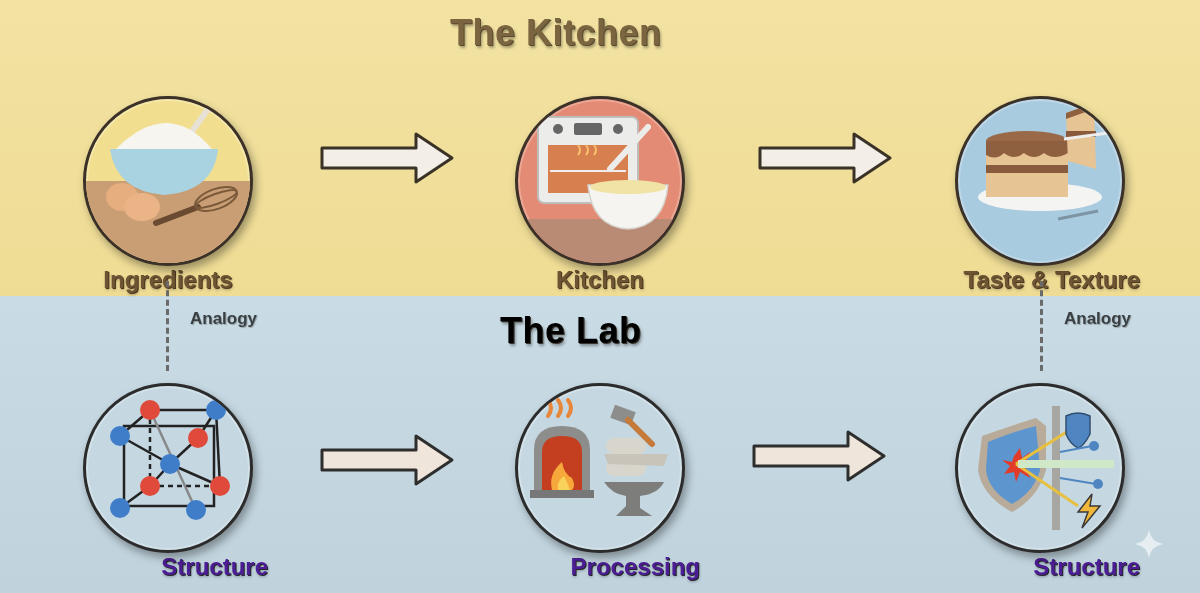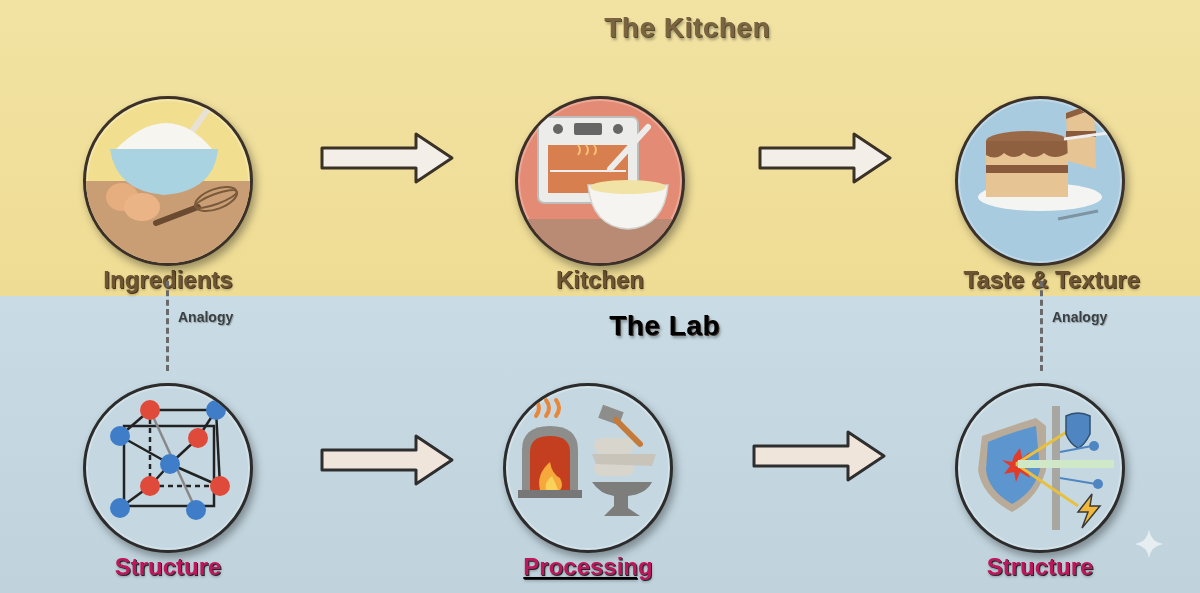--- a/index.html
+++ b/index.html
@@ -1,32 +1,32 @@
 <!DOCTYPE html>
 <html><head>
 <meta charset="utf-8">
 <style>
   html,body{margin:0;padding:0;}
   body{width:1200px;height:593px;position:relative;overflow:hidden;font-family:"Liberation Sans",sans-serif;}
   .band{position:absolute;left:0;width:1200px;}
   .band-top{top:0;height:296px;background:linear-gradient(180deg,#f2e3a3 0%,#efdc94 100%);}
   .band-bottom{top:296px;height:297px;background:linear-gradient(180deg,#c9dbe4 0%,#c0d3dd 100%);}
-  .section-title{position:absolute;font-weight:bold;font-size:28px;letter-spacing:0.5px;text-align:right;}
+  .section-title{position:absolute;font-weight:bold;font-size:36px;letter-spacing:0.5px;text-align:left;}
   .title-kitchen{left:450px;top:12px;width:320px;color:#7a6540;text-shadow:1px 1px 0 #5a4a2e,2px 3px 3px rgba(0,0,0,0.35);}
   .title-lab{left:500px;top:310px;width:220px;color:#000000;text-shadow:1px 1px 0 #3a322c,2px 3px 3px rgba(0,0,0,0.35);}
   .node{position:absolute;width:200px;text-align:center;}
   .circle{width:164px;height:164px;border-radius:50%;margin:0 auto;border:3px solid #3b3128;box-shadow:3px 5px 8px rgba(0,0,0,0.35), inset 0 0 0 2px rgba(255,255,255,0.25);position:relative;overflow:hidden;}
   .lab .circle{background:#c5d8e2;border-color:#2c2c2c;}
   .node-label{font-size:24px;font-weight:bold;}
   .kitchen .node-label{color:#6d5432;text-shadow:1px 1px 0 #4a3820,1px 2px 3px rgba(0,0,0,0.3);}
-  .lab .node-label{color:#be185d;text-shadow:1px 1px 0 #23272a,1px 2px 3px rgba(0,0,0,0.3);}
+  .lab .node-label{color:#4c1d95;text-shadow:1px 1px 0 #23272a,1px 2px 3px rgba(0,0,0,0.3);text-align:right;}
   .arrow{position:absolute;width:140px;height:56px;}
   .analogy{position:absolute;}
   .analogy .line{position:absolute;left:0;top:0;width:0;height:90px;border-left:3px dashed #6a6a6a;}
-  .analogy .label{position:absolute;left:12px;top:28px;font-size:14px;font-weight:bold;color:#3a3f42;text-shadow:1px 1px 1px rgba(0,0,0,0.25);white-space:nowrap;}
+  .analogy .label{position:absolute;left:24px;top:28px;font-size:17px;font-weight:bold;color:#3a3f42;text-shadow:1px 1px 1px rgba(0,0,0,0.25);white-space:nowrap;}
   .sparkle{position:absolute;left:1134px;top:529px;width:30px;height:30px;}
   svg{display:block;}
 </style>
 </head>
 <body>
 
 <div class="band band-top"></div>
 <div class="band band-bottom"></div>
 
 <div class="section-title title-kitchen">The Kitchen</div>
@@ -122,21 +122,21 @@
       <circle cx="84" cy="78" r="10" fill="#3f7dc8"></circle>
       <circle cx="64" cy="100" r="10" fill="#e04a3a"></circle>
       <circle cx="134" cy="100" r="10" fill="#e04a3a"></circle>
       <circle cx="34" cy="122" r="10" fill="#3f7dc8"></circle>
       <circle cx="110" cy="124" r="10" fill="#3f7dc8"></circle>
     </svg>
   </div>
   <div class="node-label">Structure</div>
 </div>
 
-<div class="node lab" style="left:488px;top:383px;text-decoration:underline;">
+<div class="node lab" style="left:500px;top:383px;">
   <div class="circle">
     <svg width="164" height="164" viewBox="0 0 164 164">
       <path d="M30 30 q6 -8 0 -16 M40 30 q6 -8 0 -16 M50 30 q6 -8 0 -16" stroke="#e8863a" stroke-width="4" fill="none" stroke-linecap="round"></path>
       <path d="M16 110 L16 64 Q16 40 44 40 Q72 40 72 64 L72 110 Z" fill="#8d8d8b"></path>
       <path d="M24 104 L24 66 Q24 50 44 50 Q64 50 64 66 L64 104 Z" fill="#c43f1f"></path>
       <path d="M34 104 Q30 88 44 76 Q46 88 54 92 Q58 100 54 104 Z" fill="#f6a83a"></path>
       <path d="M40 104 Q38 96 46 90 Q50 98 52 104 Z" fill="#f8d25a"></path>
       <rect x="12" y="104" width="64" height="8" fill="#777"></rect>
       <rect x="94" y="22" width="22" height="14" fill="#8d8d8b" transform="rotate(20 105 29)"></rect>
       <line x1="110" y1="34" x2="134" y2="58" stroke="#c57a3a" stroke-width="6" stroke-linecap="round"></line>

